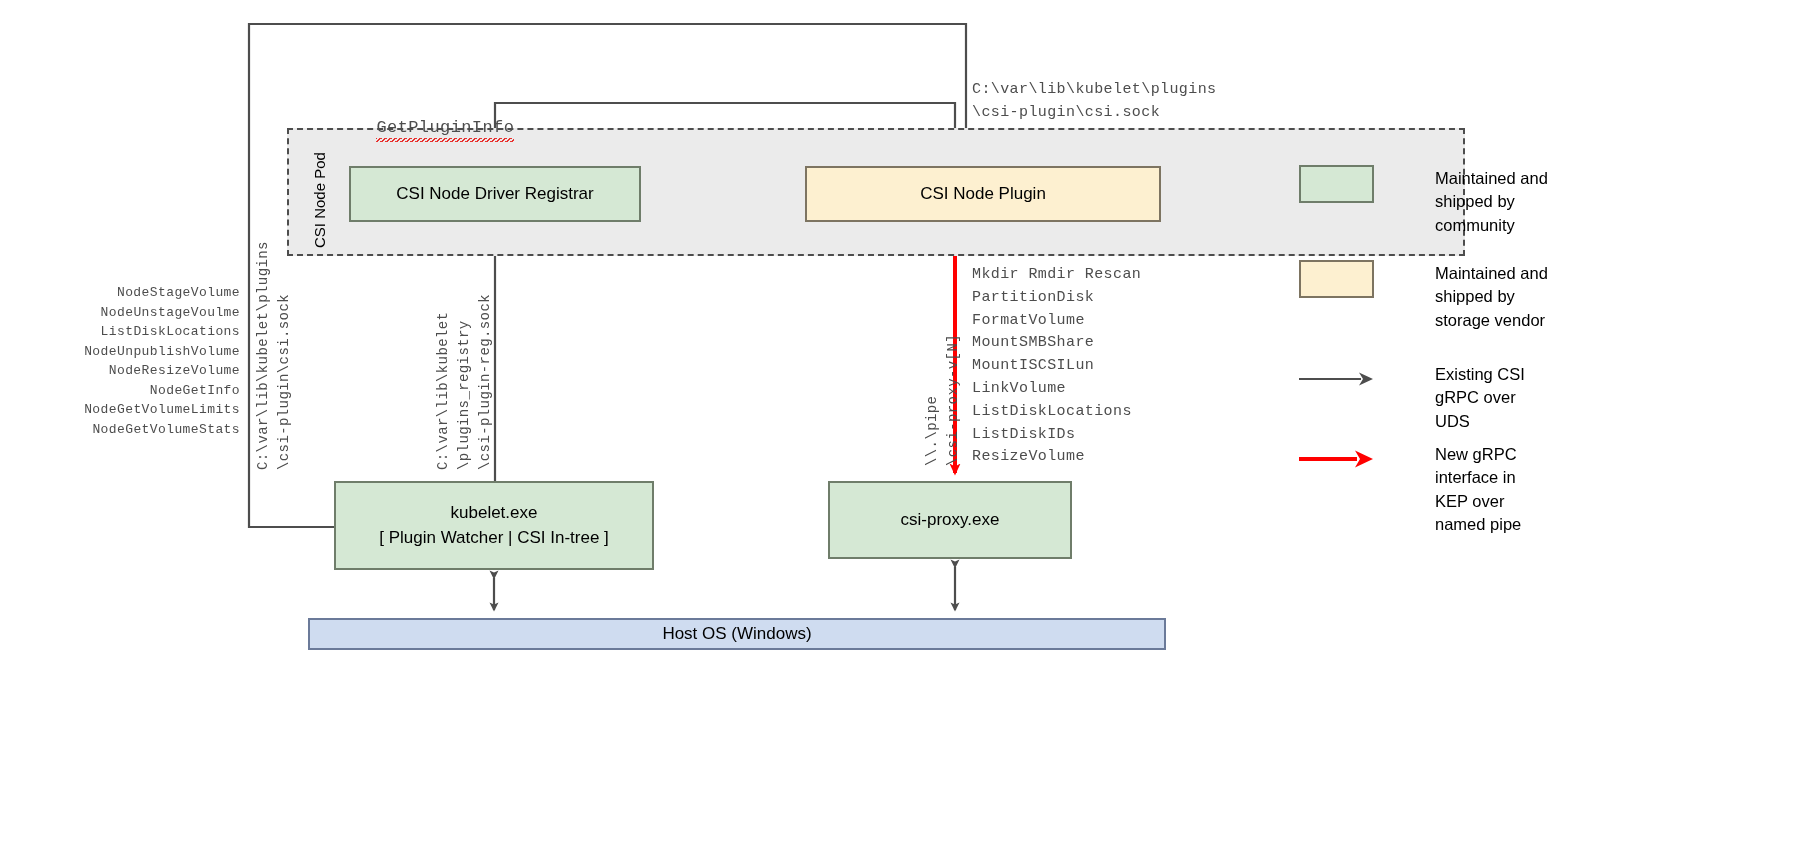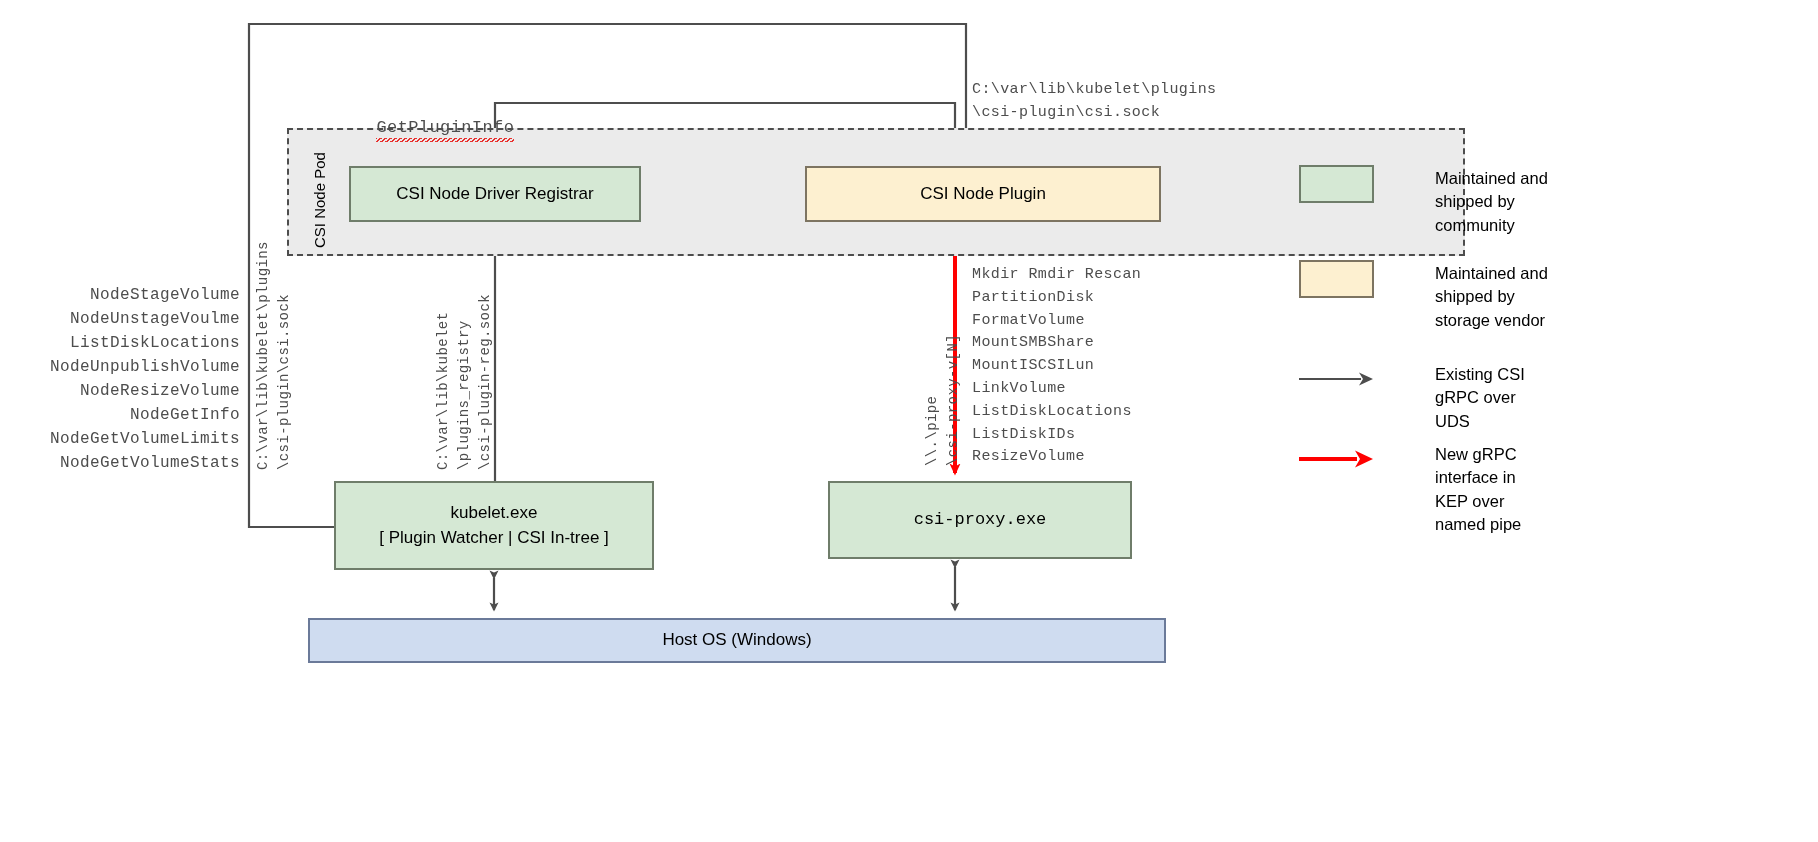--- a/index.html
+++ b/index.html
@@ -25,35 +25,35 @@
   .box{position:absolute;box-sizing:border-box;border:2px solid #666;border-radius:0;
        display:flex;flex-direction:column;align-items:center;justify-content:center;
        font-size:17px;color:#000000;text-align:center;line-height:1.45;}
   .green{background:#d5e8d4;border-color:#6f7d6a;}
   .yellow{background:#fdf0d0;border-color:#7d7461;}
   .blue{background:#cfdcf0;border-color:#6b7a99;}
 
   #registrar{left:349px;top:166px;width:292px;height:56px;}
   #nodeplugin{left:805px;top:166px;width:356px;height:56px;}
   #kubelet{left:334px;top:481px;width:320px;height:89px;align-items:center;}
-  #csiproxy{left:828px;top:481px;width:304px;height:78px;font-family:Liberation Mono, monospace;}
-  #hostos{left:308px;top:618px;width:858px;height:45px;font-size:17px;}
+  #csiproxy{left:828px;top:481px;width:244px;height:78px;}
+  #hostos{left:308px;top:618px;width:858px;height:32px;font-size:17px;}
 
   
   .txt{position:absolute;white-space:pre;}
 
   #lbl-getplugininfo{left:334px;top:99px;font-size:17px;}
   .squiggle{
     background-image:
       repeating-linear-gradient(135deg,#e8312f 0 1.3px,transparent 1.3px 2.6px);
     background-repeat:repeat-x;background-size:5px 4px;
     background-position:0 100%;padding-bottom:5px;text-align:right;
   }
   #lbl-plugin-path{left:972px;top:79px;font-size:15px;line-height:1.5;}
-  #lbl-nodeops{left:0px;top:283px;width:240px;text-align:right;font-size:16px;line-height:1.5;}
+  #lbl-nodeops{left:0px;top:283px;width:240px;text-align:right;font-size:13px;line-height:1.5;}
   #lbl-getinfo{left:516px;top:341px;font-size:15px;line-height:1.55;}
   #lbl-rpc{left:972px;top:264px;font-size:15px;line-height:1.52;}
 
   
   .vert{position:absolute;transform-origin:0 0;transform:rotate(-90deg);
         white-space:pre;font-size:14px;line-height:1.5;}
   #v-csisock{left:253px;top:470px;}
   #v-regsock{left:433px;top:470px;}
   #v-pipe{left:922px;top:466px;}
 

